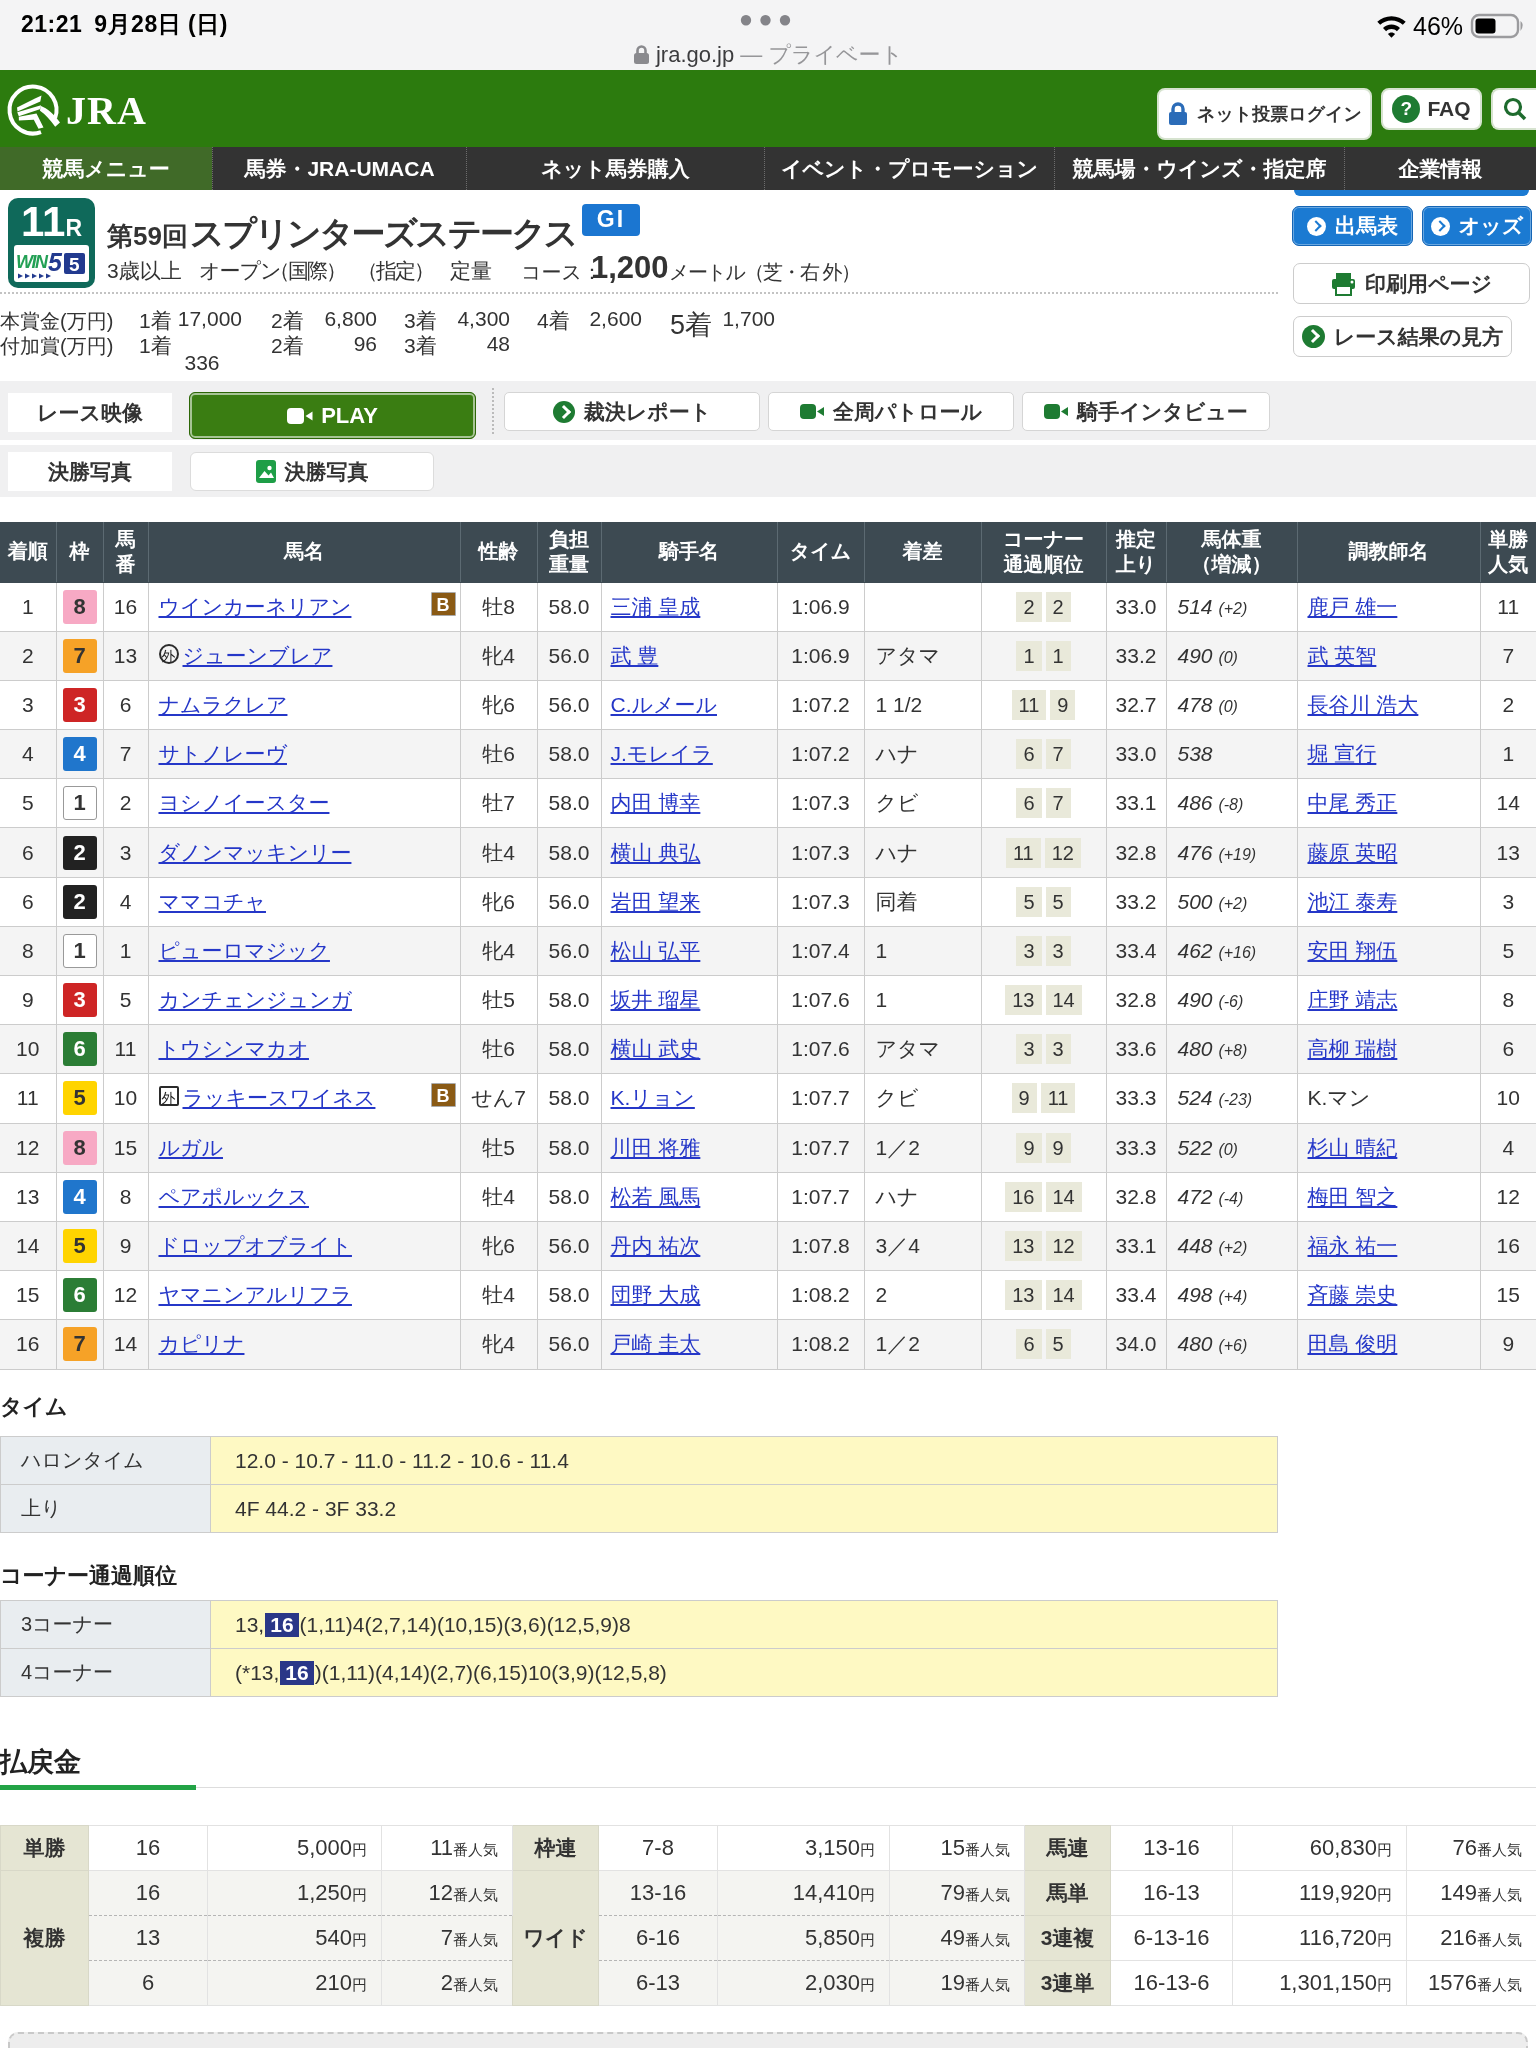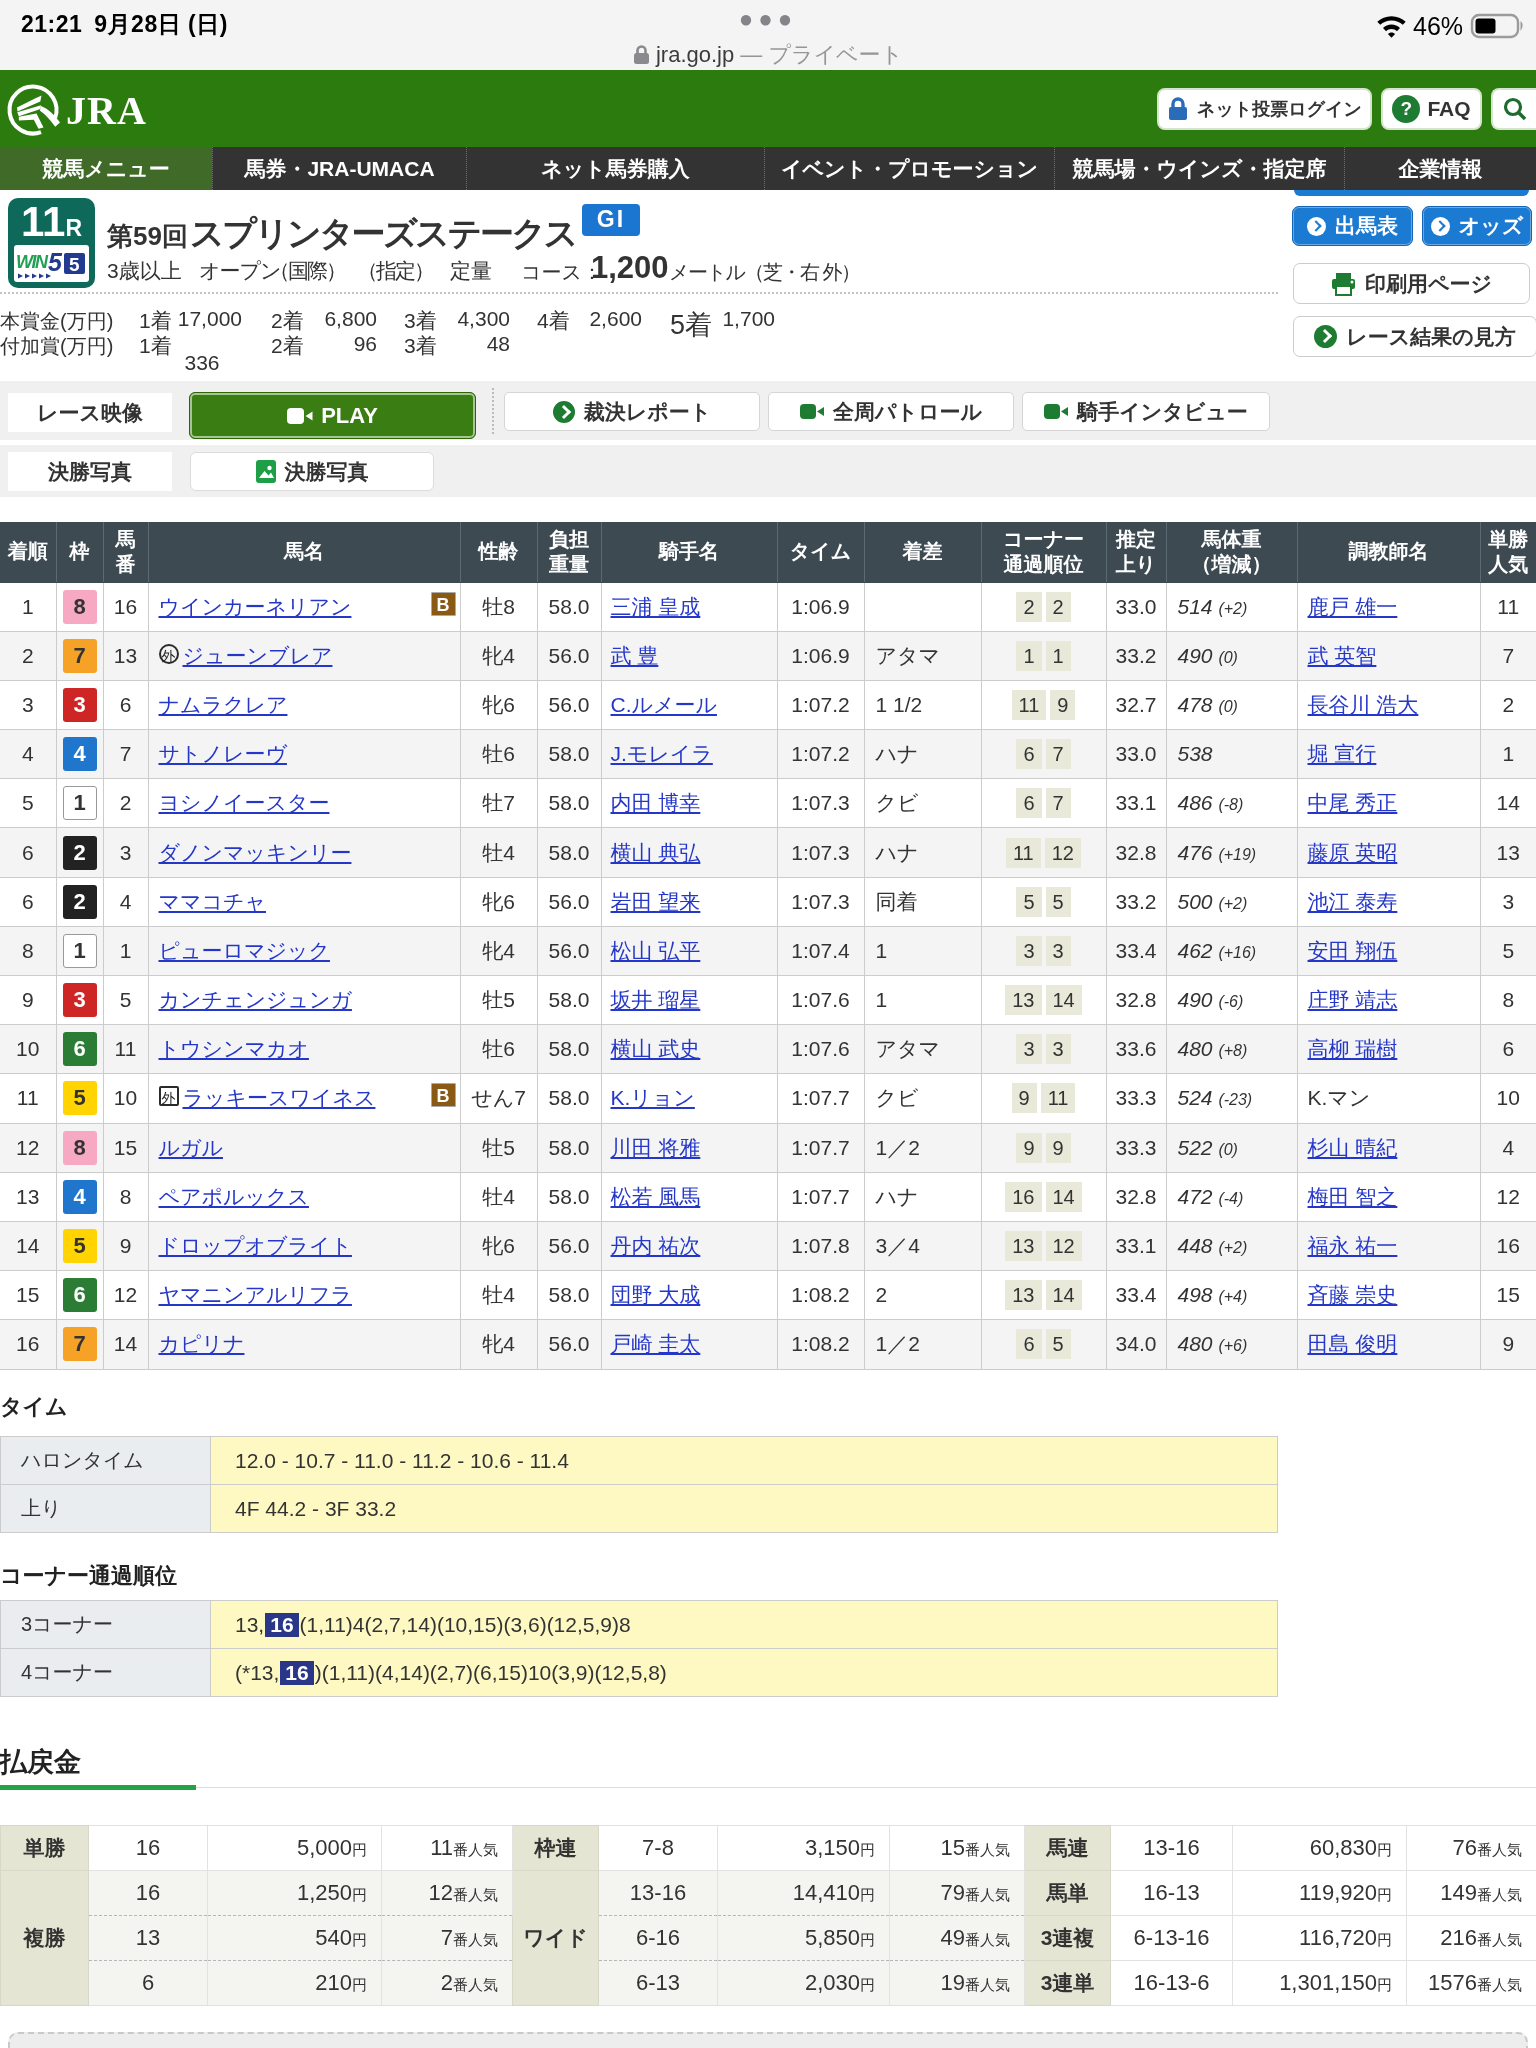--- a/index.html
+++ b/index.html
@@ -122,21 +122,21 @@
 </div>
 <div id="ghead">
   <svg width="230" height="66" viewBox="0 0 230 66" style="position:absolute;left:2px;top:6px">
     <path d="M 39 56.1 A 23.5 23.5 0 1 1 53.1 42" fill="none" stroke="#fff" stroke-width="4"></path>
     <path d="M15 31.5 L33 22.5 L39.5 19.5 L38.3 25.5 L15.5 35.5 Z" fill="#fff"></path>
     <path d="M15.3 36.2 L39 29.3 L37.8 33.2 L16.8 40.3 Z" fill="#fff"></path>
     <path d="M16.8 40.8 L34.5 37.6 L41.5 51.5 L36.5 52.8 L31.8 43.8 L16.9 44.6 Z" fill="#fff"></path>
     <path d="M38.5 29.8 C45.5 32.5 52 38 58 46.5 L53.2 50.8 C48 43.5 43.5 38.5 38 34.8 Z" fill="#fff"></path>
     <text x="64" y="48" font-size="40" font-weight="bold" fill="#fff" font-family="Liberation Serif" letter-spacing="1">JRA</text>
   </svg>
-  <div class="gbtn" style="left:1157px;top:18px;width:215px;height:42px;gap:8px;font-size:18px;">
+  <div class="gbtn" style="left:1157px;top:18px;width:215px;height:52px;gap:8px;font-size:18px;">
     <svg width="22" height="24" viewBox="0 0 22 24">
         <rect x="2" y="10" width="18" height="13" rx="2" fill="#2b6cb8"></rect>
         <path d="M6 11 V7 a5 5 0 0 1 10 0 v4" fill="none" stroke="#2b6cb8" stroke-width="3.4"></path>
       </svg>
     ネット投票ログイン
   </div>
   <div class="gbtn" style="left:1381px;top:18px;width:101px;height:42px;gap:7px;">
     <span style="display:inline-block;width:28px;height:28px;border-radius:50%;background:#1e7b32;color:#fff;font-size:19px;line-height:28px;text-align:center;font-weight:bold;">?</span>
     FAQ
   </div>
@@ -210,21 +210,21 @@
   <div class="bluebtn" style="left:1292px;top:206px;width:121px;height:40px;"><span class="cw"></span>出馬表</div>
   <div class="bluebtn" style="left:1422px;top:206px;width:110px;height:40px;"><span class="cw"></span>オッズ</div>
   <div class="whitebtn" style="left:1293px;top:263px;width:237px;height:41px;">
     <svg width="25" height="24" viewBox="0 0 25 24">
         <rect x="5" y="1" width="15" height="6" fill="#1e7b32"></rect>
         <rect x="1" y="7" width="23" height="10" rx="2" fill="#1e7b32"></rect>
         <rect x="5" y="14" width="15" height="9" fill="#fff" stroke="#1e7b32" stroke-width="2"></rect>
         <circle cx="21" cy="10" r="1.5" fill="#fff"></circle>
       </svg>
     印刷用ページ</div>
-  <div class="whitebtn" style="left:1293px;top:316px;width:244px;height:41px;"><span class="cg"></span>レース結果の見方</div>
+  <div class="whitebtn" style="left:1293px;top:316px;width:219px;height:41px;"><span class="cg"></span>レース結果の見方</div>
 
   <div class="abs" style="left:0;top:381px;width:1536px;height:59px;background:#f0f0f1;"></div>
   <div class="abs" style="left:0;top:445px;width:1536px;height:52px;background:#f0f0f1;"></div>
   <div class="abs" style="left:8px;top:393px;width:164px;height:39px;background:#fff;color:#333;font-weight:bold;font-size:21px;display:flex;align-items:center;justify-content:center;">レース映像</div>
   <div class="abs" style="left:189px;top:392px;width:287px;height:47px;background:#3a7d12;border:1px solid #2c6606;border-radius:6px;box-shadow:inset 0 0 0 2px rgba(255,255,255,.55);color:#fff;font-weight:bold;font-size:22px;display:flex;align-items:center;justify-content:center;gap:8px;">
     <svg width="26" height="18" viewBox="0 0 26 18">
         <rect x="0" y="1" width="17" height="16" rx="4" fill="#fff"></rect>
         <path d="M18.5 9 l7 -4.5 v9 z" fill="#fff"></path>
       </svg>PLAY</div>
   <div class="abs" style="left:492px;top:388px;height:46px;border-left:2px dotted #bbb;"></div>

